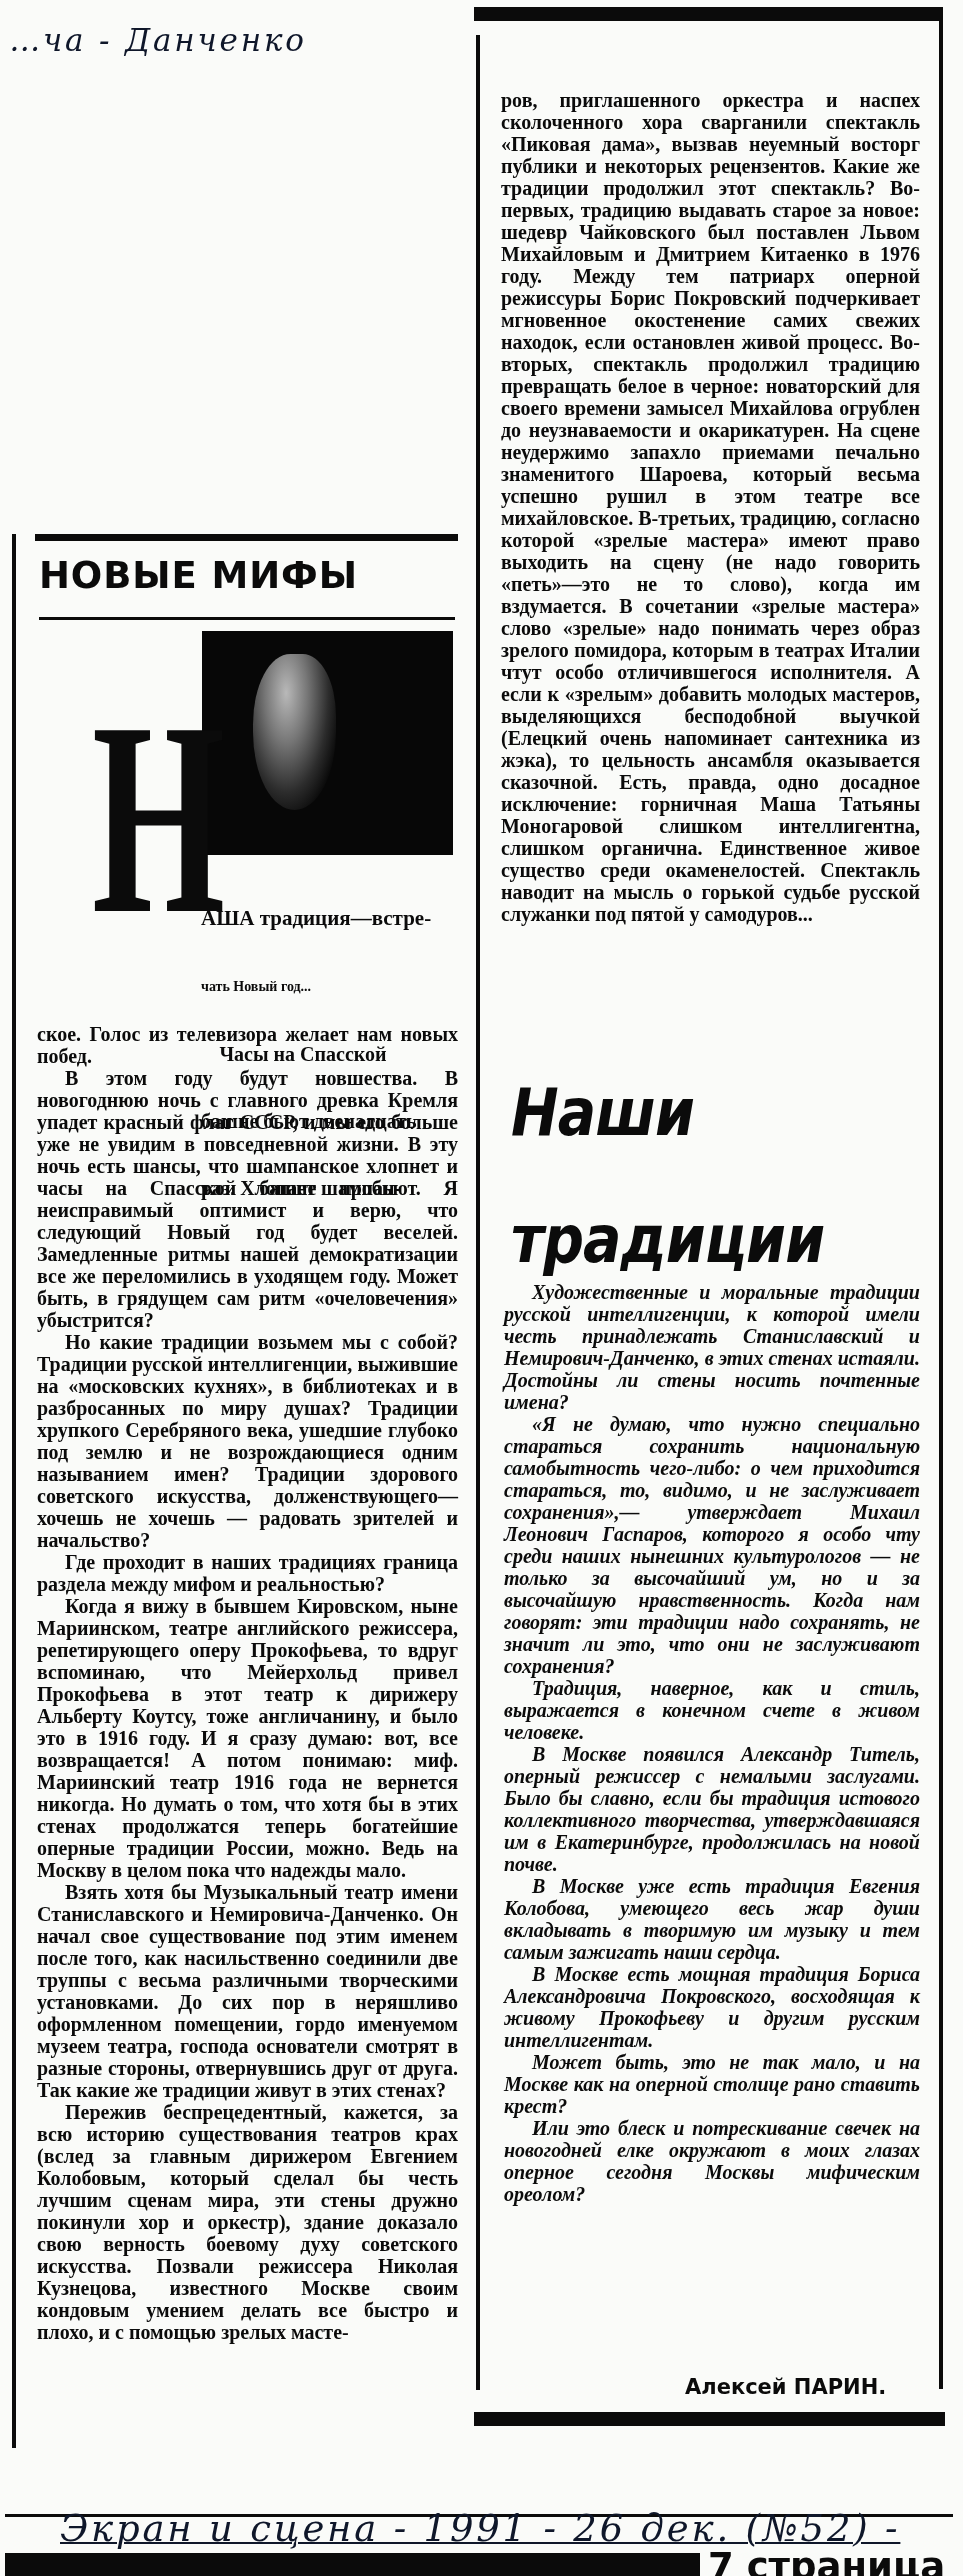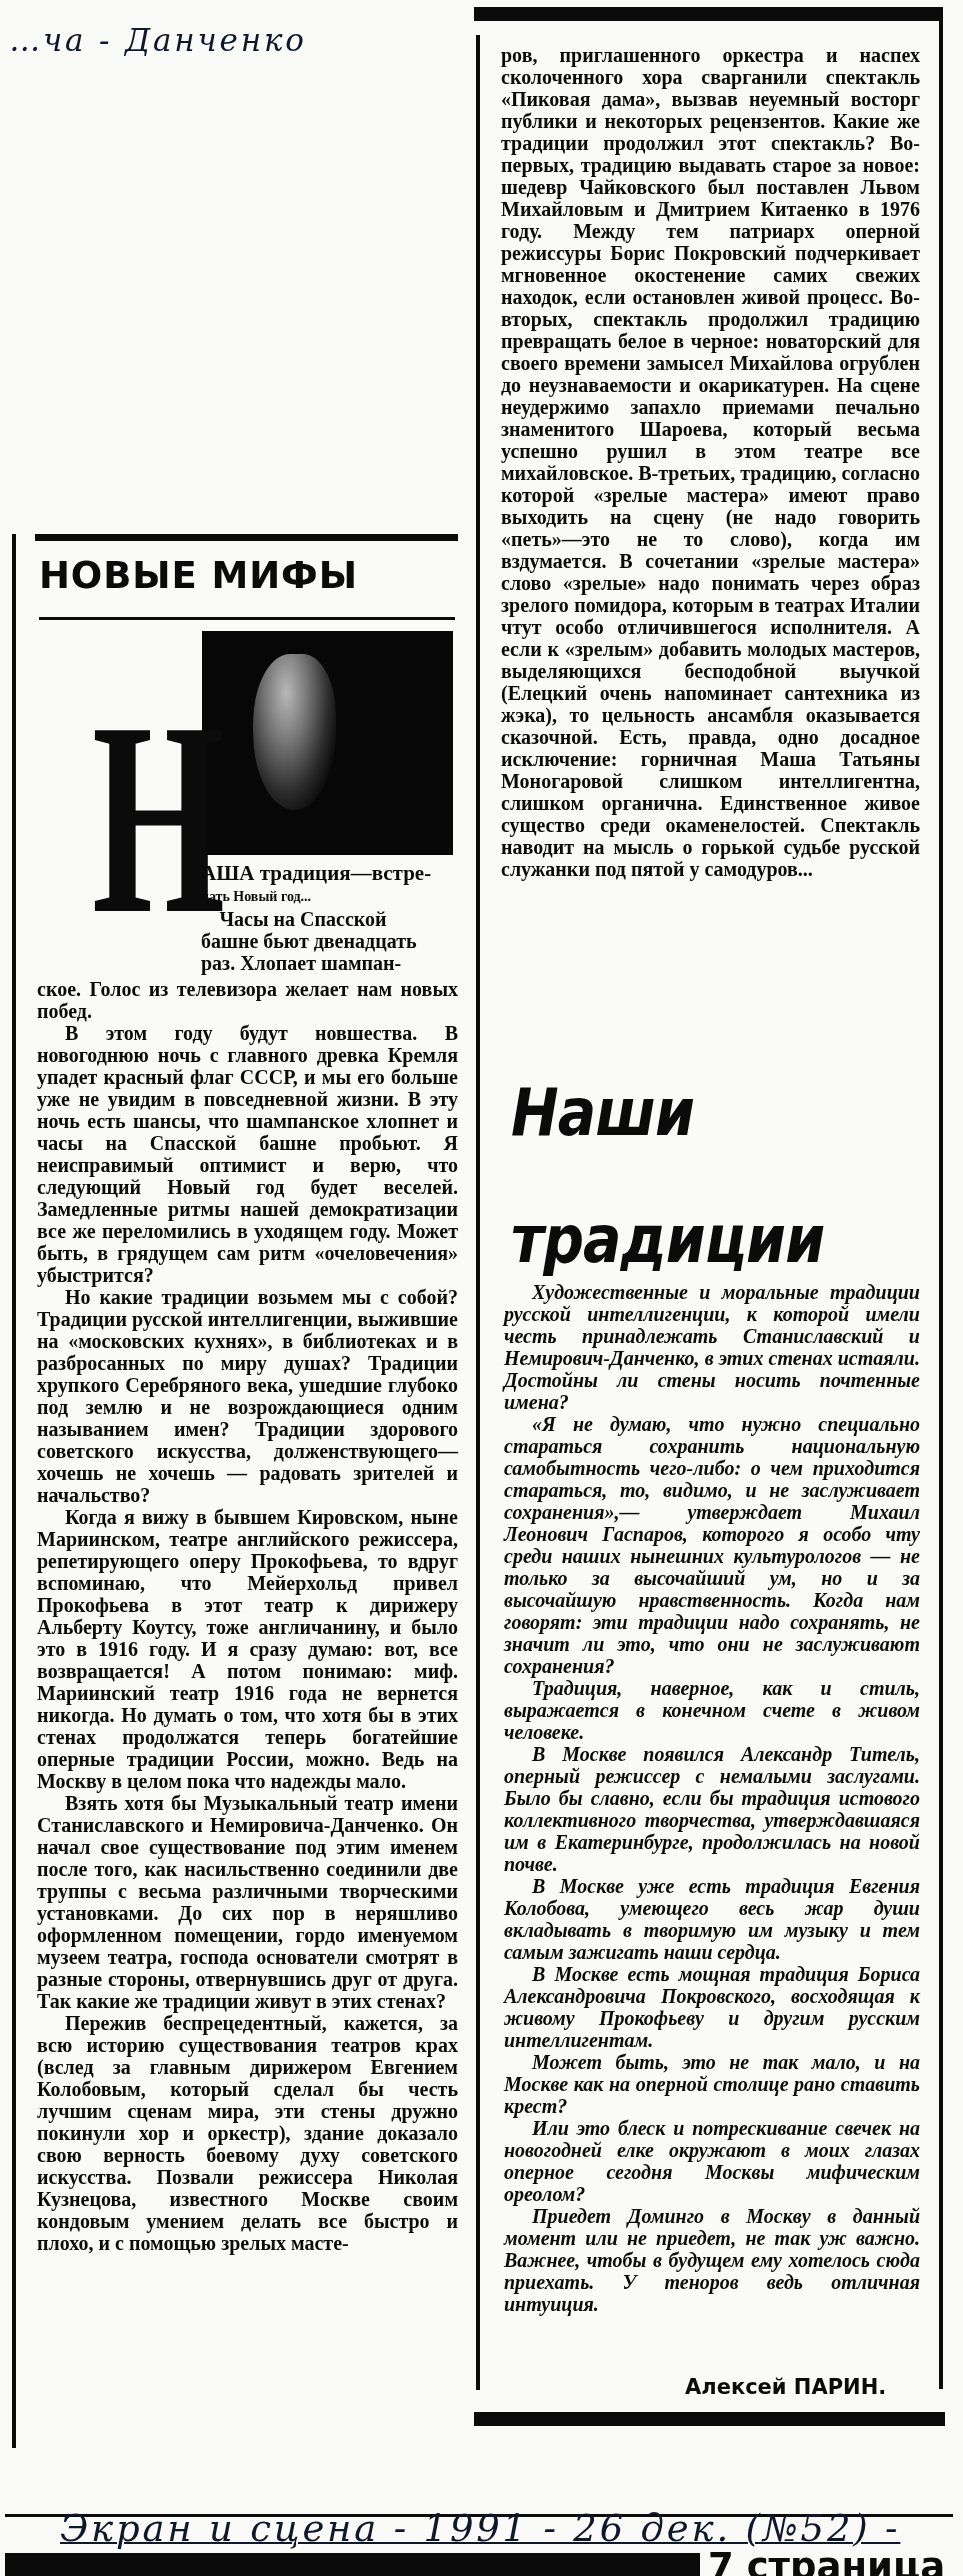--- a/index.html
+++ b/index.html
@@ -15,21 +15,21 @@
   #hand-top { left:9.2px; top:22px; font-size:31px; }
   #hand-bottom { left:35px; top:2507px; font-size:37px; text-decoration:underline; text-decoration-thickness:1.8px;margin-left:25px; }
   .rule { position:absolute; background:#0b0b0b; }
   .vline { position:absolute; background:#0b0b0b; width:3.7px; }
 
   .col-text {
     position:absolute; font-weight:bold; font-size:20px; line-height:22px;
     text-align:justify; hyphens:manual;
   }
   .col-text p { margin:0; text-indent:28px; }
-  .col-text p.noindent { text-indent:0; }
+  .col-text p.noindent { text-indent:0;margin-top:45px; }
 
   #left-head {
     position:absolute; left:39px; top:554px;
     font-family:"DejaVu Sans","Liberation Sans",sans-serif; font-weight:bold;
     font-size:37px; letter-spacing:0.9px;
   }
   #photo {
     position:absolute; left:202px; top:631px; width:251px; height:224px;
     background:#070707; overflow:hidden;
   }
@@ -84,20 +84,21 @@
   <p class="noindent" style="font-size:14px;line-height:23px;">чать Новый год...</p>
   <p class="noindent" style="text-indent:18.4px;">Часы на Спасской</p>
   <p class="noindent">башне бьют двенадцать</p>
   <p class="noindent">раз. Хлопает шампан-</p>
 </div>
 
 <div class="col-text" style="left:37px;top:978px;width:421px;">
   <p class="noindent">ское. Голос из телевизора желает нам новых побед.</p>
   <p>В этом году будут новшества. В новогоднюю ночь с главного древка Кремля упадет красный флаг СССР, и мы его больше уже не увидим в повседневной жизни. В эту ночь есть шансы, что шампанское хлопнет и часы на Спасской башне пробьют. Я неисправимый оптимист и верю, что следующий Новый год будет веселей. Замедленные ритмы нашей демократизации все же переломились в уходящем году. Может быть, в грядущем сам ритм «очеловечения» убыстрится?</p>
   <p>Но какие традиции возьмем мы с собой? Традиции русской интеллигенции, выжившие на «московских кухнях», в библиотеках и в разбросанных по миру душах? Традиции хрупкого Серебряного века, ушедшие глубоко под землю и не возрождающиеся одним называнием имен? Традиции здорового советского искусства, долженствующего—хочешь не хочешь — радовать зрителей и начальство?</p>
+  <p>Где проходит в наших традициях граница раздела между мифом и реальностью?</p>
   <p>Когда я вижу в бывшем Кировском, ныне Мариинском, театре английского режиссера, репетирующего оперу Прокофьева, то вдруг вспоминаю, что Мейерхольд привел Прокофьева в этот театр к дирижеру Альберту Коутсу, тоже англичанину, и было это в 1916 году. И я сразу думаю: вот, все возвращается! А потом понимаю: миф. Мариинский театр 1916 года не вернется никогда. Но думать о том, что хотя бы в этих стенах продолжатся теперь богатейшие оперные традиции России, можно. Ведь на Москву в целом пока что надежды мало.</p>
   <p>Взять хотя бы Музыкальный театр имени Станиславского и Немировича-Данченко. Он начал свое существование под этим именем после того, как насильственно соединили две труппы с весьма различными творческими установками. До сих пор в неряшливо оформленном помещении, гордо именуемом музеем театра, господа основатели смотрят в разные стороны, отвернувшись друг от друга. Так какие же традиции живут в этих стенах?</p>
   <p>Пережив беспрецедентный, кажется, за всю историю существования театров крах (вслед за главным дирижером Евгением Колобовым, который сделал бы честь лучшим сценам мира, эти стены дружно покинули хор и оркестр), здание доказало свою верность боевому духу советского искусства. Позвали режиссера Николая Кузнецова, известного Москве своим кондовым умением делать все быстро и плохо, и с помощью зрелых масте-</p>
 </div>
 
 <div class="col-text" style="left:501px;top:44px;width:419px;">
   <p class="noindent">ров, приглашенного оркестра и наспех сколоченного хора сварганили спектакль «Пиковая дама», вызвав неуемный восторг публики и некоторых рецензентов. Какие же традиции продолжил этот спектакль? Во-первых, традицию выдавать старое за новое: шедевр Чайковского был поставлен Львом Михайловым и Дмитрием Китаенко в 1976 году. Между тем патриарх оперной режиссуры Борис Покровский подчеркивает мгновенное окостенение самих свежих находок, если остановлен живой процесс. Во-вторых, спектакль продолжил традицию превращать белое в черное: новаторский для своего времени замысел Михайлова огрублен до неузнаваемости и окарикатурен. На сцене неудержимо запахло приемами печально знаменитого Шароева, который весьма успешно рушил в этом театре все михайловское. В-третьих, традицию, согласно которой «зрелые мастера» имеют право выходить на сцену (не надо говорить «петь»—это не то слово), когда им вздумается. В сочетании «зрелые мастера» слово «зрелые» надо понимать через образ зрелого помидора, которым в театрах Италии чтут особо отличившегося исполнителя. А если к «зрелым» добавить молодых мастеров, выделяющихся бесподобной выучкой (Елецкий очень напоминает сантехника из жэка), то цельность ансамбля оказывается сказочной. Есть, правда, одно досадное исключение: горничная Маша Татьяны Моногаровой слишком интеллигентна, слишком органична. Единственное живое существо среди окаменелостей. Спектакль наводит на мысль о горькой судьбе русской служанки под пятой у самодуров...</p>
 </div>
 
 <div id="right-head">
@@ -107,21 +108,20 @@
 
 <div class="col-text" style="left:504px;top:1281px;width:416px;font-style:italic;">
   <p>Художественные и моральные традиции русской интеллигенции, к которой имели честь принадлежать Станиславский и Немирович-Данченко, в этих стенах истаяли. Достойны ли стены носить почтенные имена?</p>
   <p>«Я не думаю, что нужно специально стараться сохранить национальную самобытность чего-либо: о чем приходится стараться, то, видимо, и не заслуживает сохранения»,— утверждает Михаил Леонович Гаспаров, которого я особо чту среди наших нынешних культурологов — не только за высочайший ум, но и за высочайшую нравственность. Когда нам говорят: эти традиции надо сохранять, не значит ли это, что они не заслуживают сохранения?</p>
   <p>Традиция, наверное, как и стиль, выражается в конечном счете в живом человеке.</p>
   <p>В Москве появился Александр Титель, оперный режиссер с немалыми заслугами. Было бы славно, если бы традиция истового коллективного творчества, утверждавшаяся им в Екатеринбурге, продолжилась на новой почве.</p>
   <p>В Москве уже есть традиция Евгения Колобова, умеющего весь жар души вкладывать в творимую им музыку и тем самым зажигать наши сердца.</p>
   <p>В Москве есть мощная традиция Бориса Александровича Покровского, восходящая к живому Прокофьеву и другим русским интеллигентам.</p>
   <p>Может быть, это не так мало, и на Москве как на оперной столице рано ставить крест?</p>
   <p>Или это блеск и потрескивание свечек на новогодней елке окружают в моих глазах оперное сегодня Москвы мифическим ореолом?</p>
-  <p>Приедет Доминго в Москву в данный момент или не приедет, не так уж важно. Важнее, чтобы в будущем ему хотелось сюда приехать. У теноров ведь отличная интуиция.</p>
 </div>
 <div id="signature">Алексей ПАРИН.</div>
 
 <div class="rule" style="left:474px;top:2412px;width:471px;height:14px;"></div>
 <div class="rule" style="left:4.6px;top:2514px;width:948px;height:2.8px;"></div>
 <div id="hand-bottom" class="hand">Экран и сцена - 1991 - 26 дек. (№52) -</div>
 <div class="rule" style="left:4.6px;top:2553px;width:695px;height:23px;"></div>
 <div id="page-label">7 страница</div>
 
 

